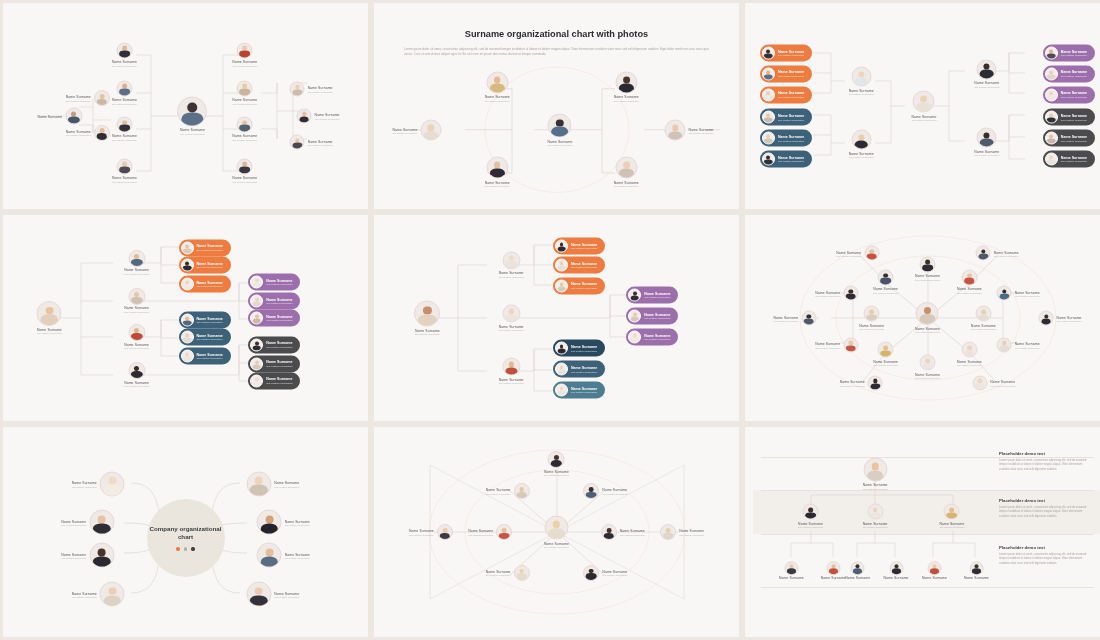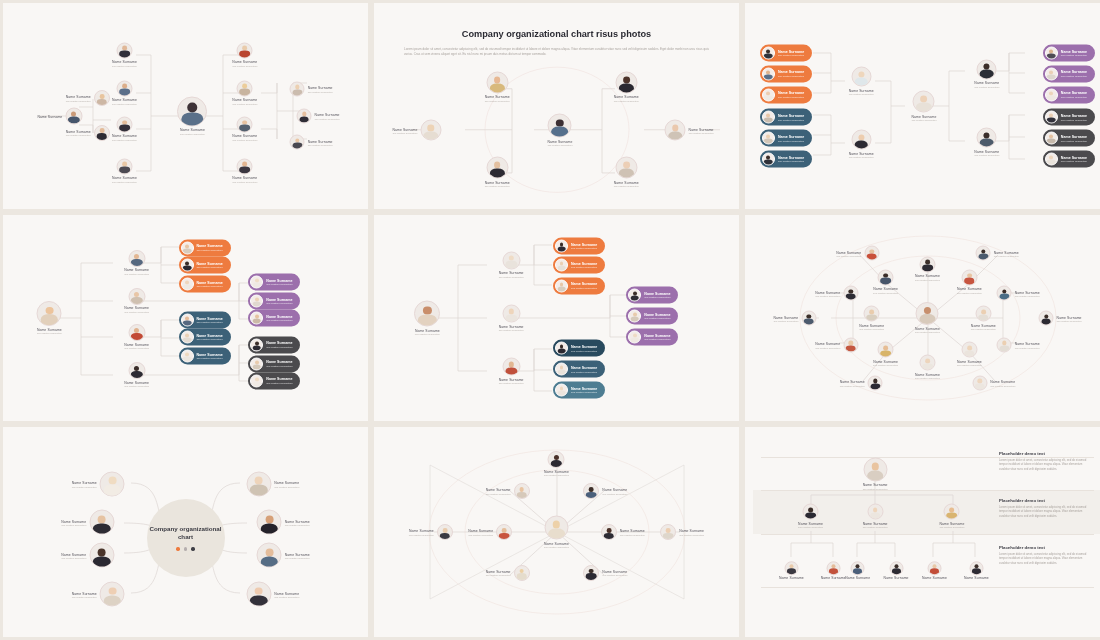--- a/index.html
+++ b/index.html
@@ -254,21 +254,21 @@
           </div>
         <div class="txt">
             <div class="lbl">Name Surname</div>
             <div class="sub">Job position description</div>
           </div>
       </div>
     </div>
   </div>
 
   <div class="panel">
-    <div class="p2title">Company organizational chart risus photos</div>
+    <div class="p2title">Surname organizational chart with photos</div>
     <div class="p2body">Lorem ipsum dolor sit amet, consectetur adipiscing elit, sed do eiusmod tempor incididunt ut labore et dolore magna aliqua. Vitae elementum curabitur vitae nunc sed velit dignissim sodales. Eget dolor morbi non arcu risus quis varius. Cras ut sem viverra aliquet eget sit. Eu nisl nunc mi ipsum duis metus dictum at tempor commodo.</div>
     <div class="canvas" style="top:62px">
       <svg class="wires" viewBox="0 0 349 126" preserveAspectRatio="none">
         <ellipse class="halo" cx="175" cy="60" rx="72" ry="58"></ellipse>
         <polyline points="30,60 55,60"></polyline>
         <polyline points="83,60 130,60"></polyline>
         <polyline points="130,22 130,100"></polyline>
         <polyline points="130,22 118,22"></polyline>
           <polyline points="130,100 118,100"></polyline>
         <polyline points="152,60 220,60"></polyline>

